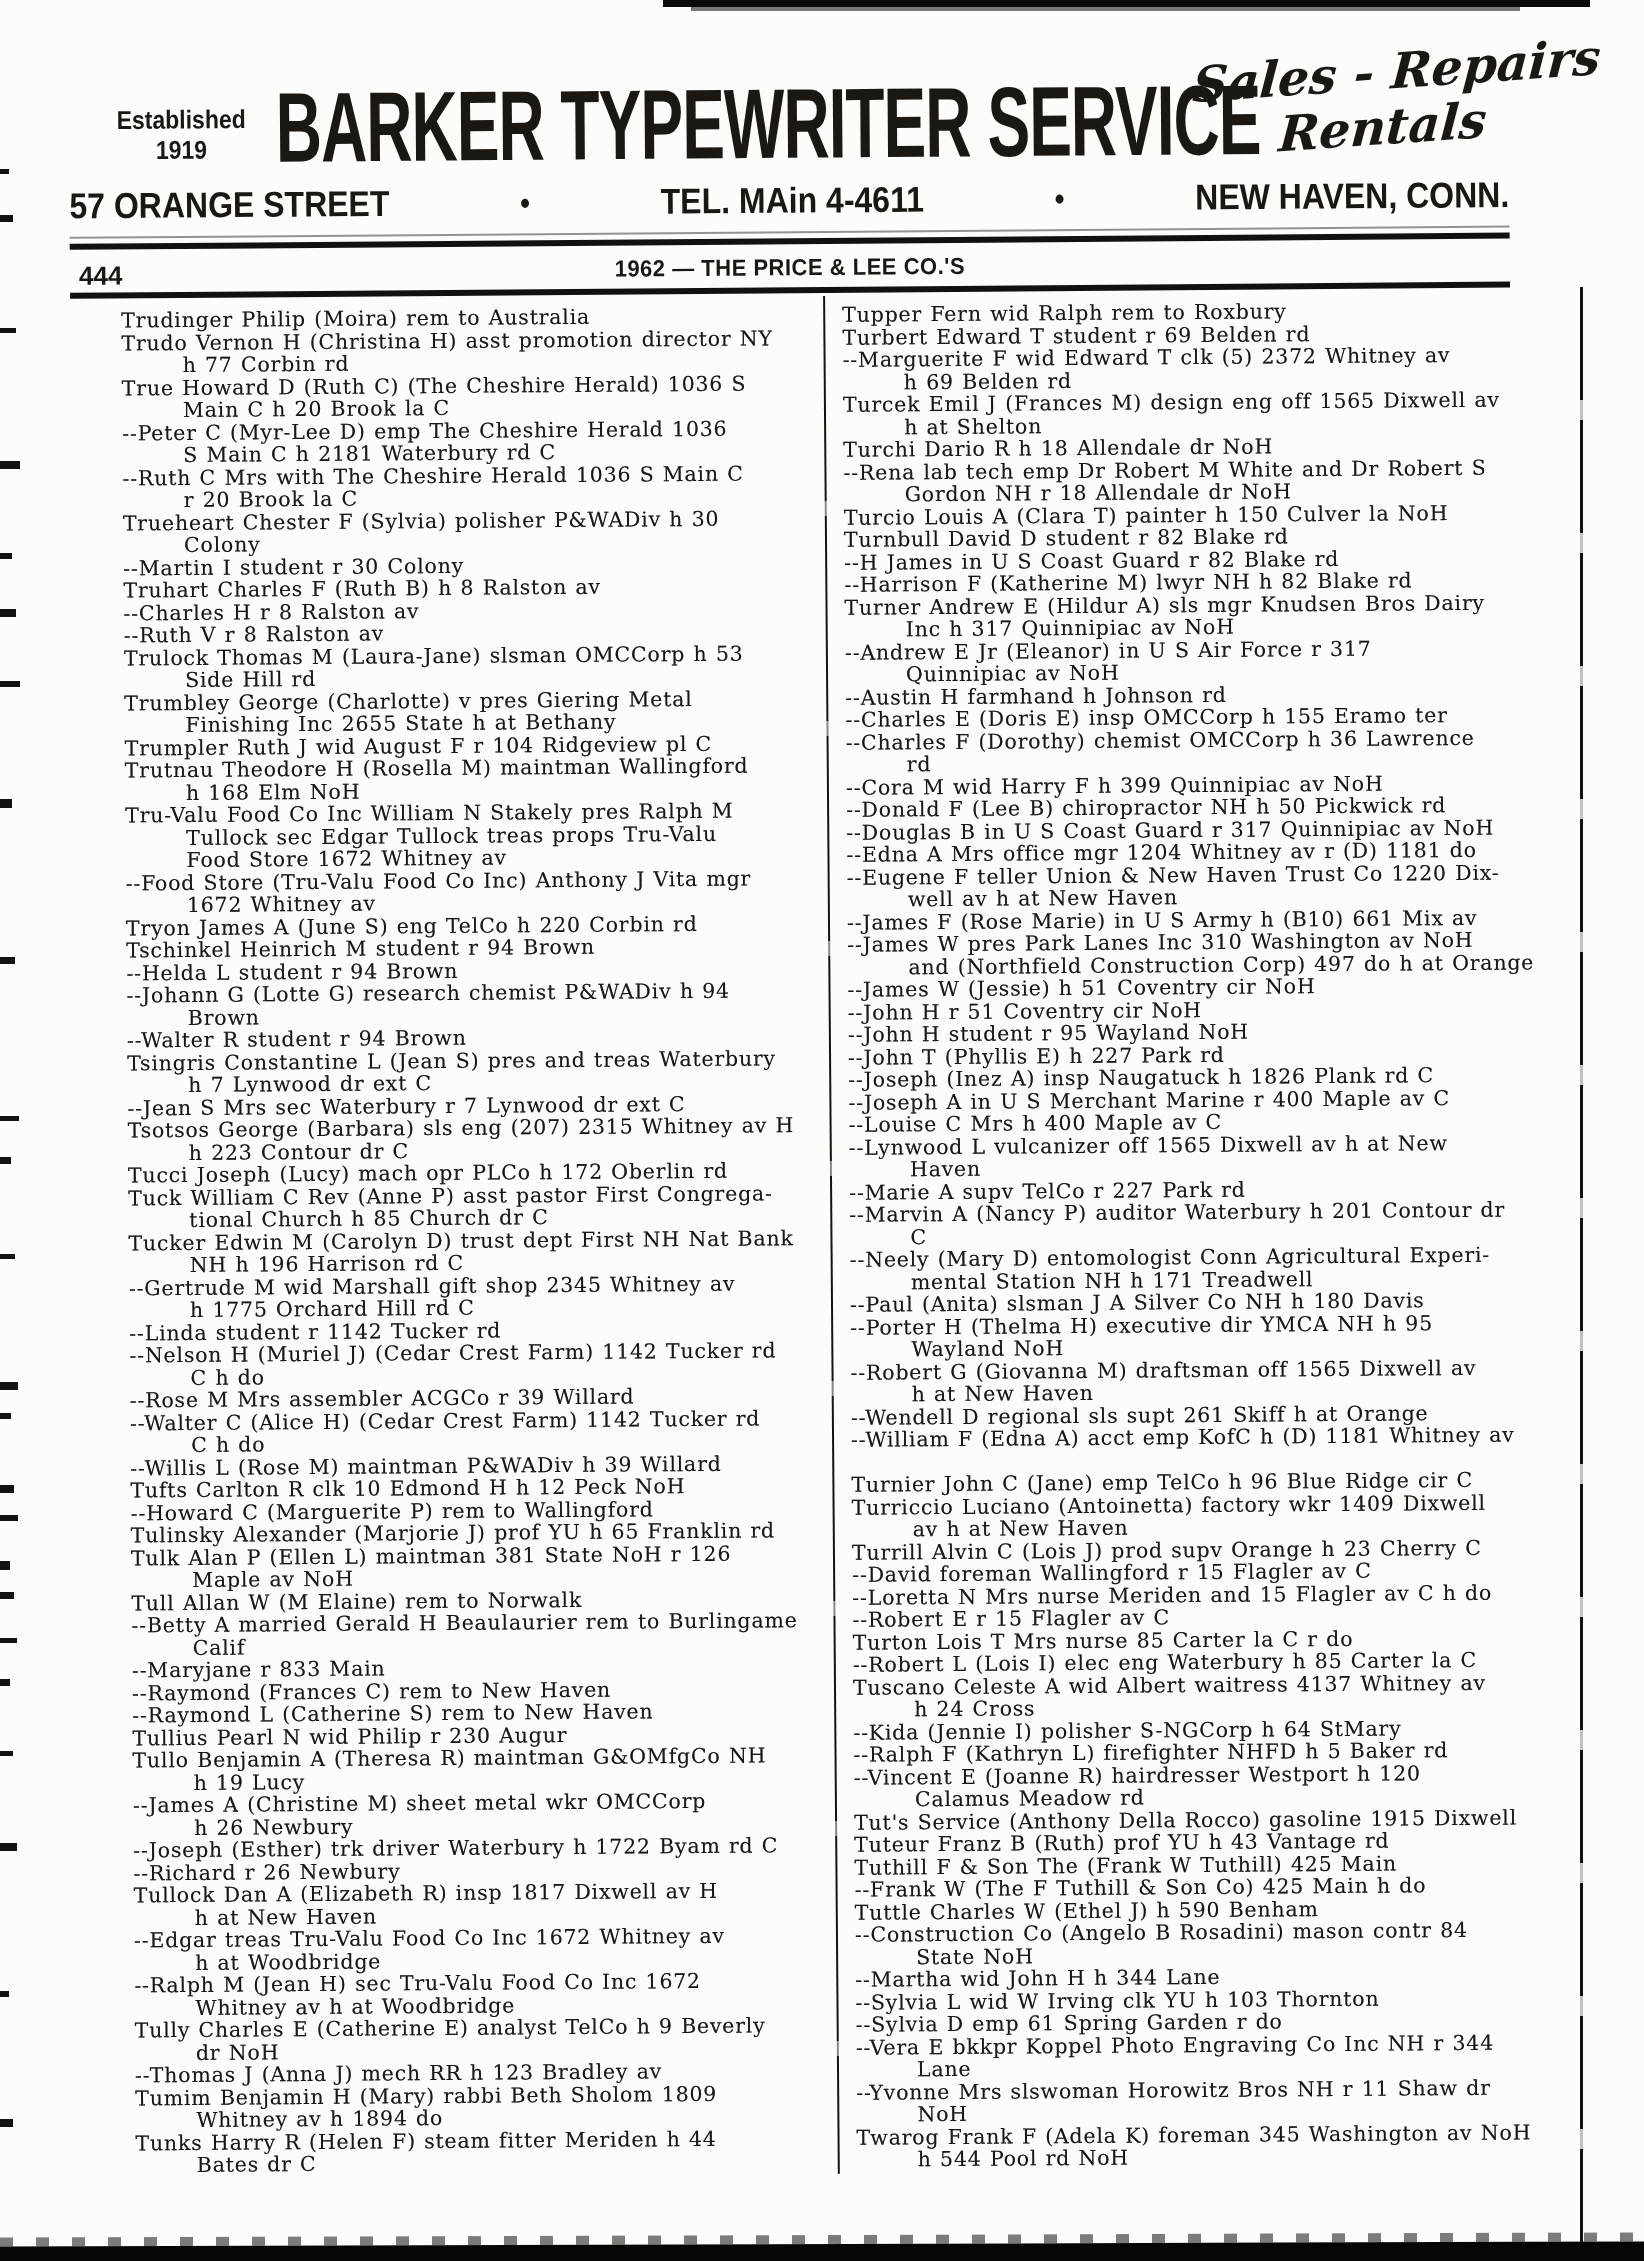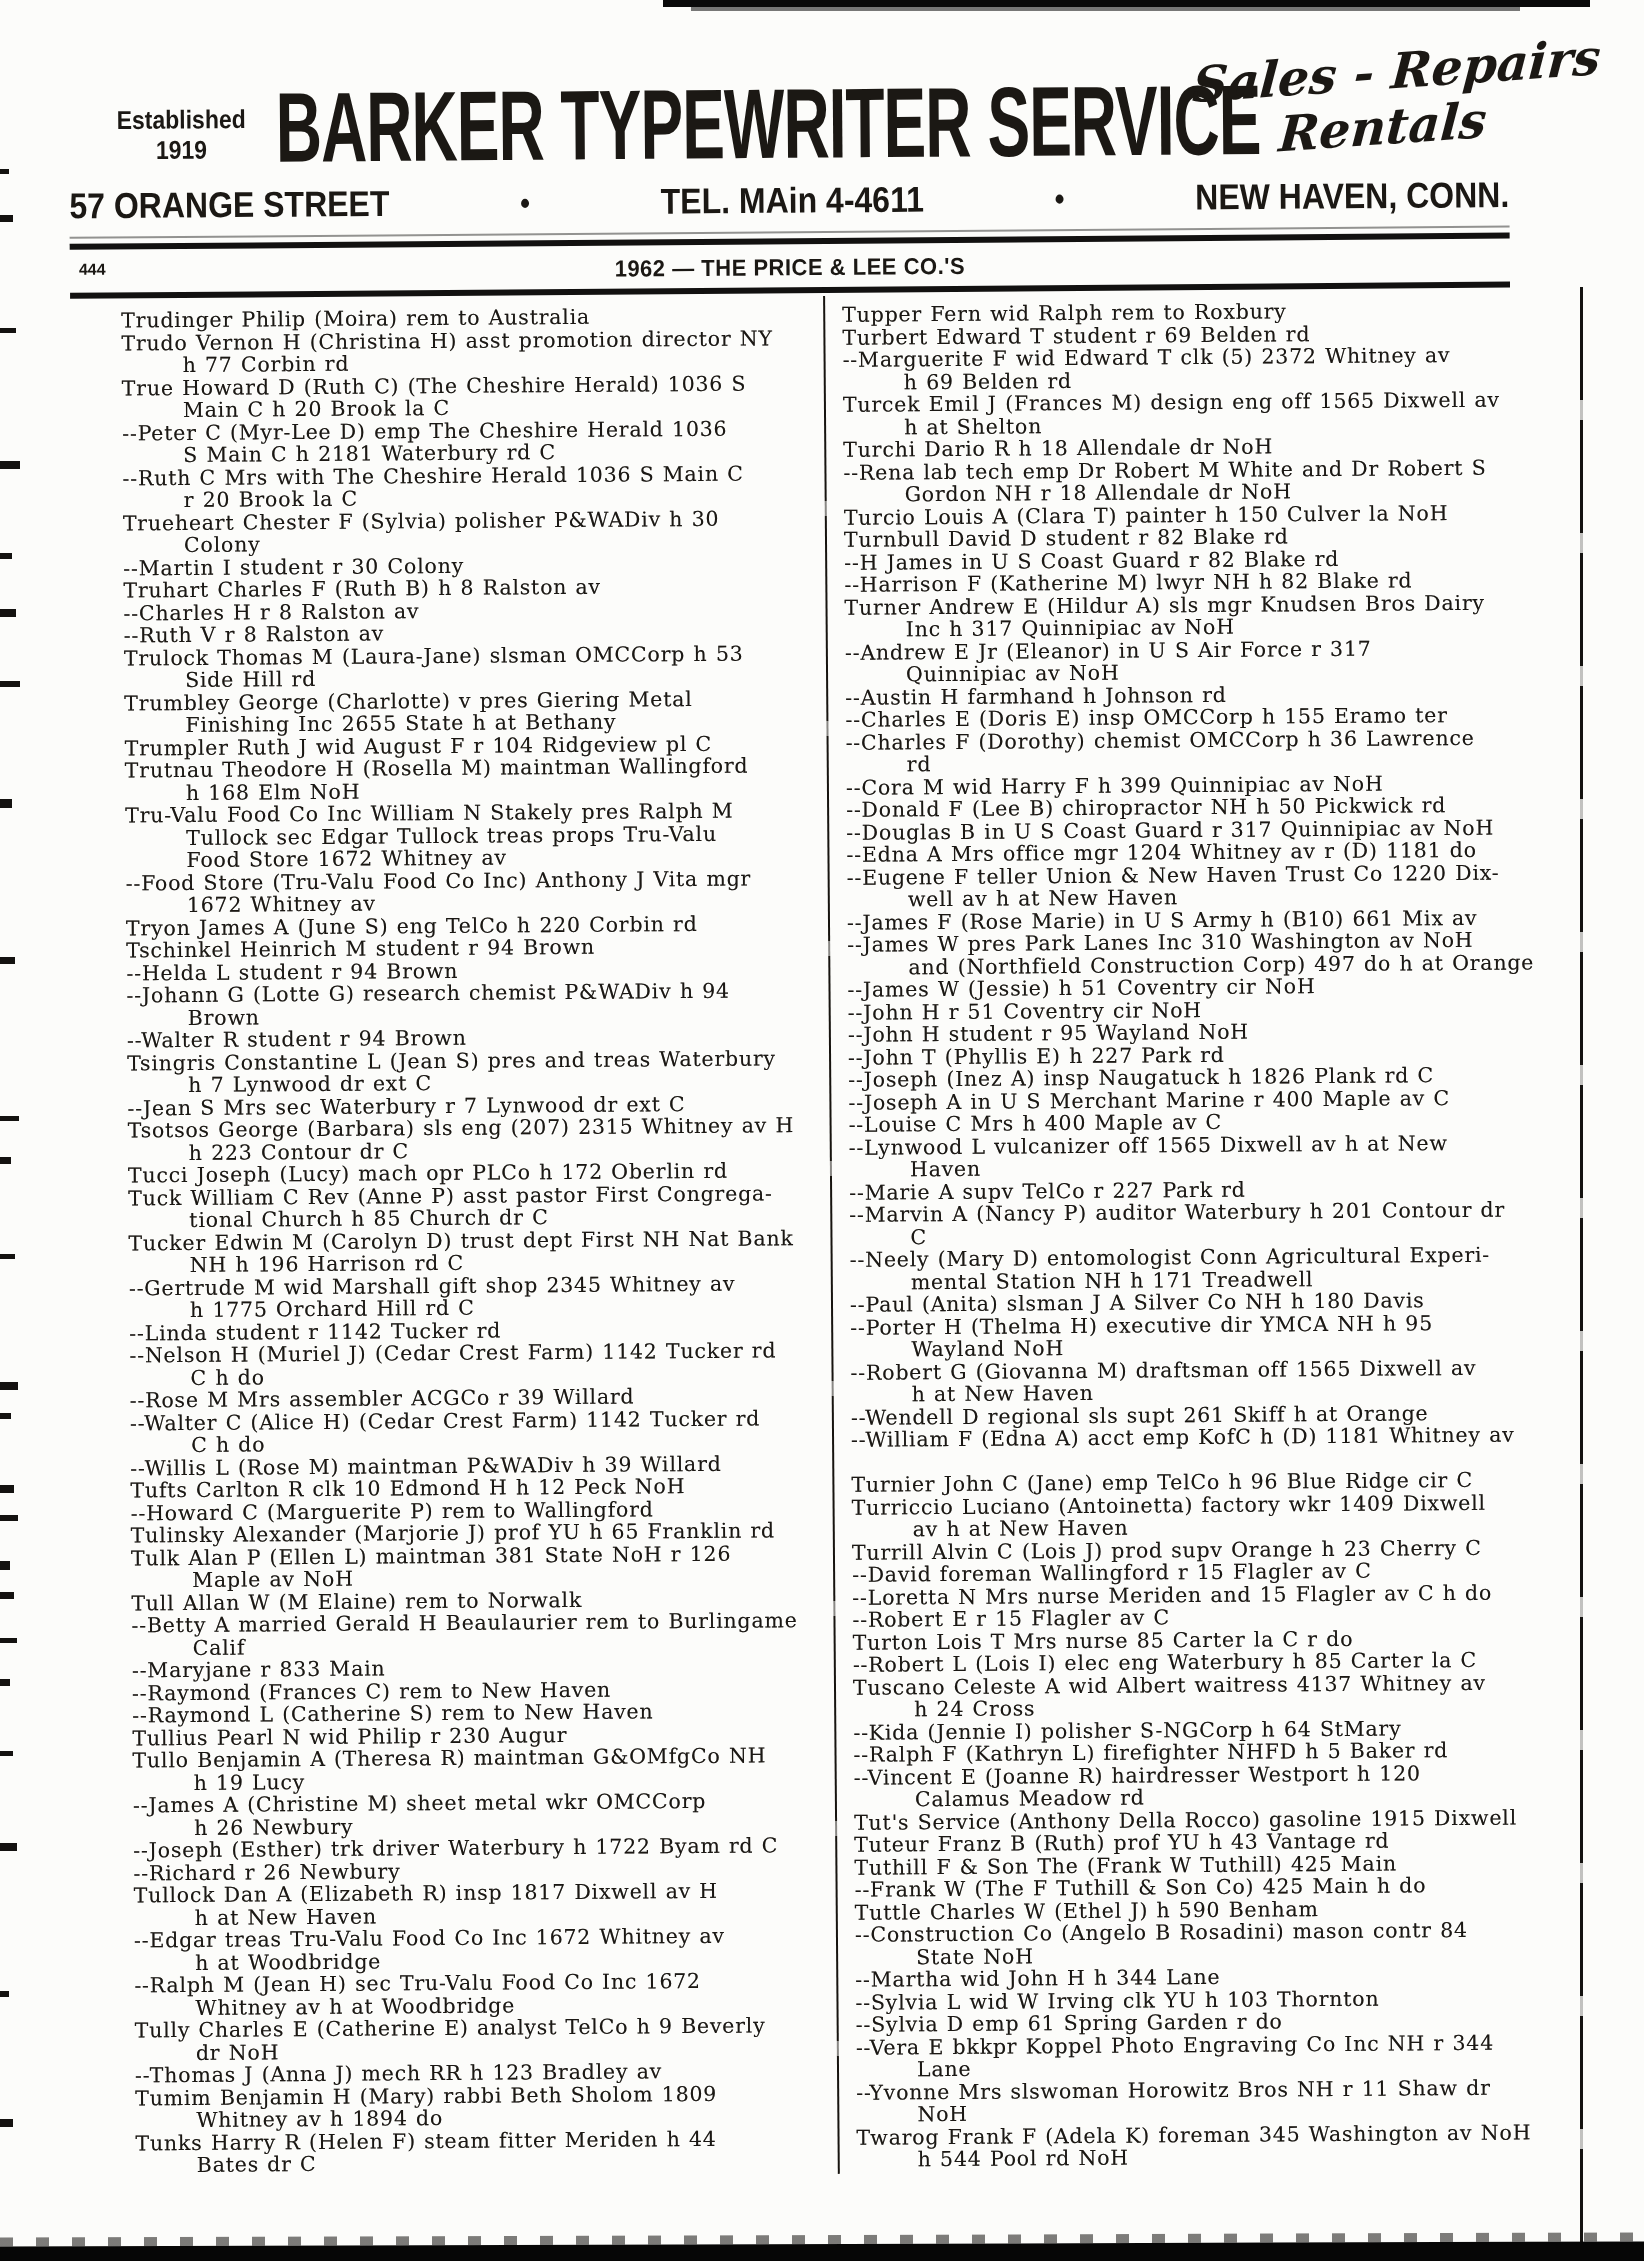--- a/index.html
+++ b/index.html
@@ -37,21 +37,21 @@
     font-family:"Liberation Sans",sans-serif;font-weight:900;font-size:32px;
     transform:scaleY(1.12);transform-origin:left top;white-space:nowrap;}
   .ad-bullet{font-size:28px;}
   
   .rule{position:absolute;left:77px;width:1440px;background:#121110;}
   .rule-a{top:231px;height:2px;background:rgba(18,17,16,.45);}
   .rule-b{top:238px;height:5.6px;}
   .rule-c{top:287px;height:5.6px;}
   
   .page-num{position:absolute;left:86px;top:255px;
-    font-family:"Liberation Sans",sans-serif;font-weight:bold;font-size:16px;}
+    font-family:"Liberation Sans",sans-serif;font-weight:bold;font-size:26px;}
   .page-title{position:absolute;left:77px;top:254px;width:1440px;text-align:center;
     font-family:"Liberation Sans",sans-serif;font-weight:bold;font-size:22px;letter-spacing:0.5px;
     transform:scaleY(1.05);transform-origin:center top;}
   
   .column{position:absolute;top:304px;font-size:20.5px;line-height:22.5px;
     letter-spacing:0.8px;word-spacing:1px;white-space:nowrap;
     text-shadow:0 0 0.5px rgba(27,24,20,.45);}
   #col-left{left:128px;width:701px;}
   #col-right{left:849px;width:717px;}
   .line{height:22.5px;}

